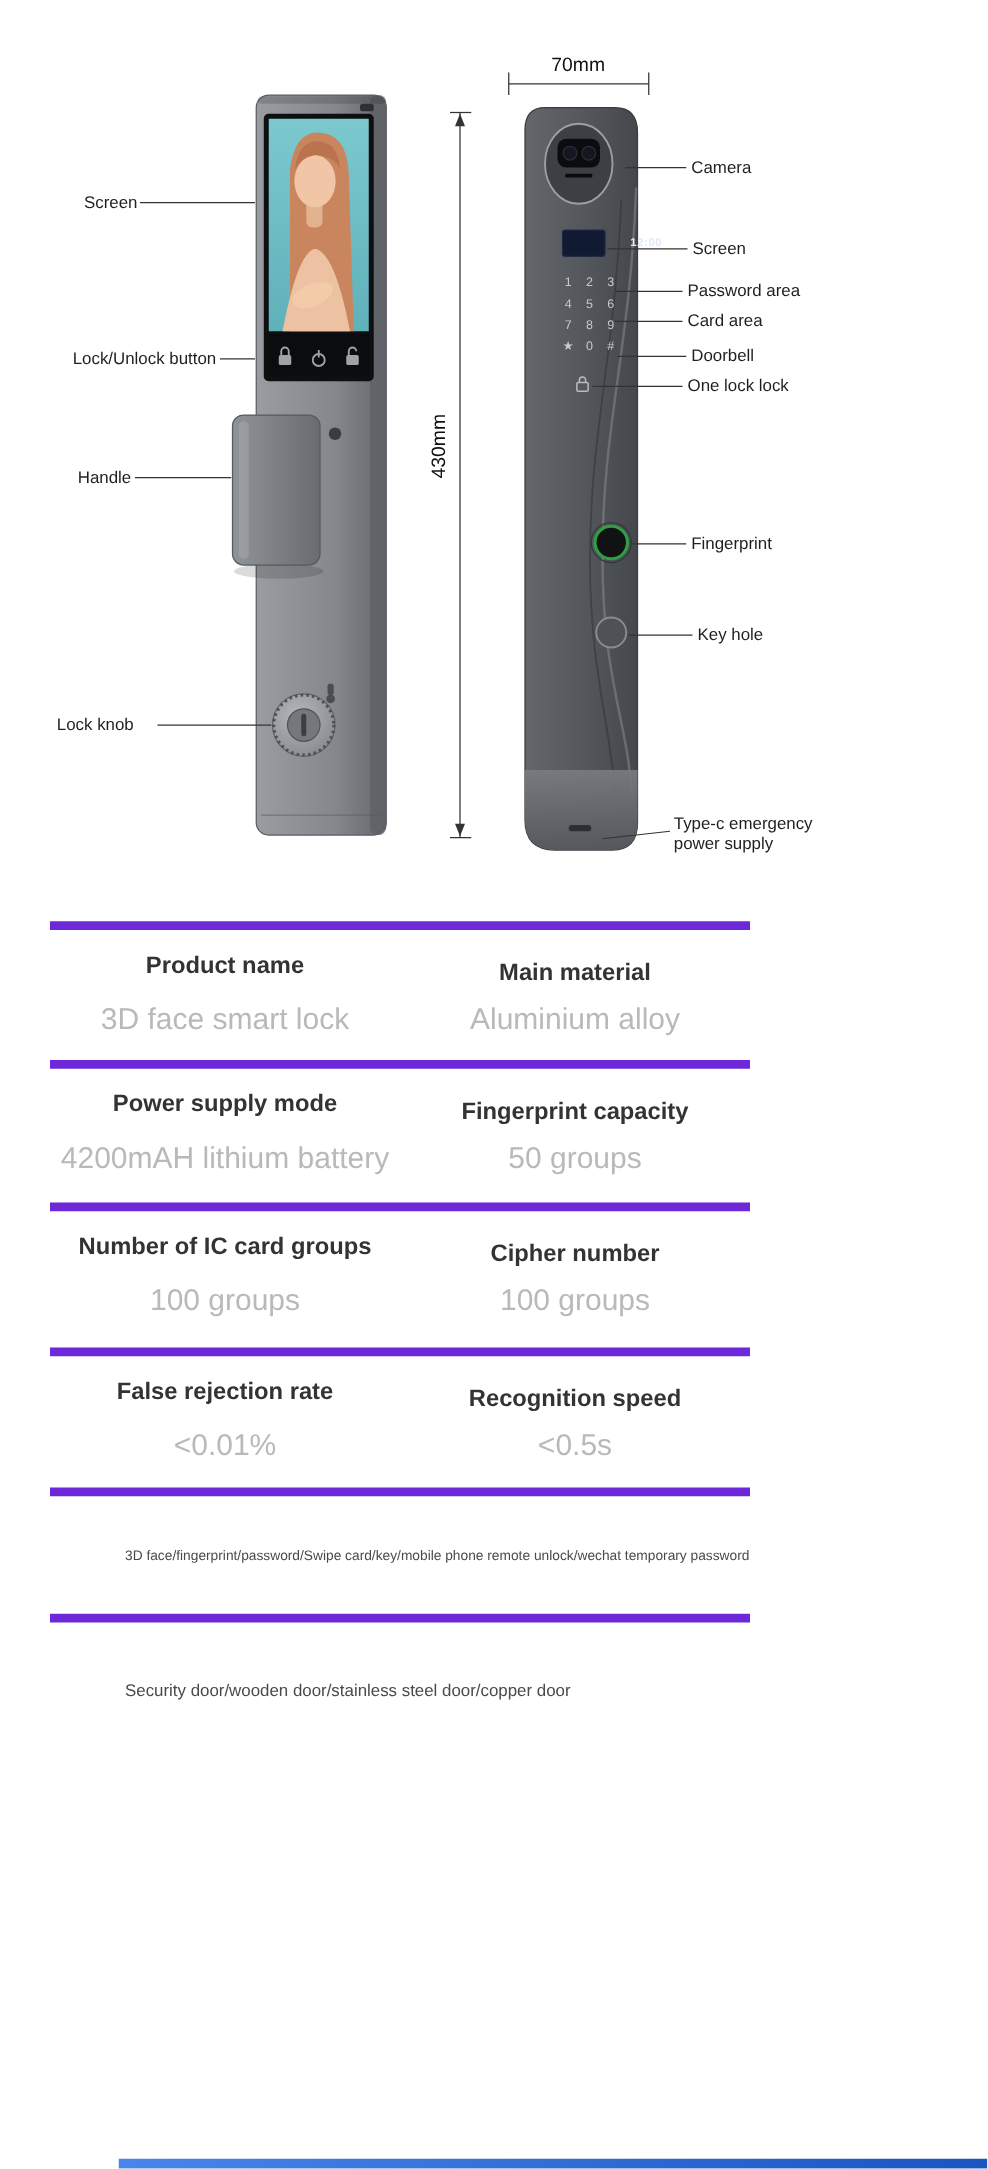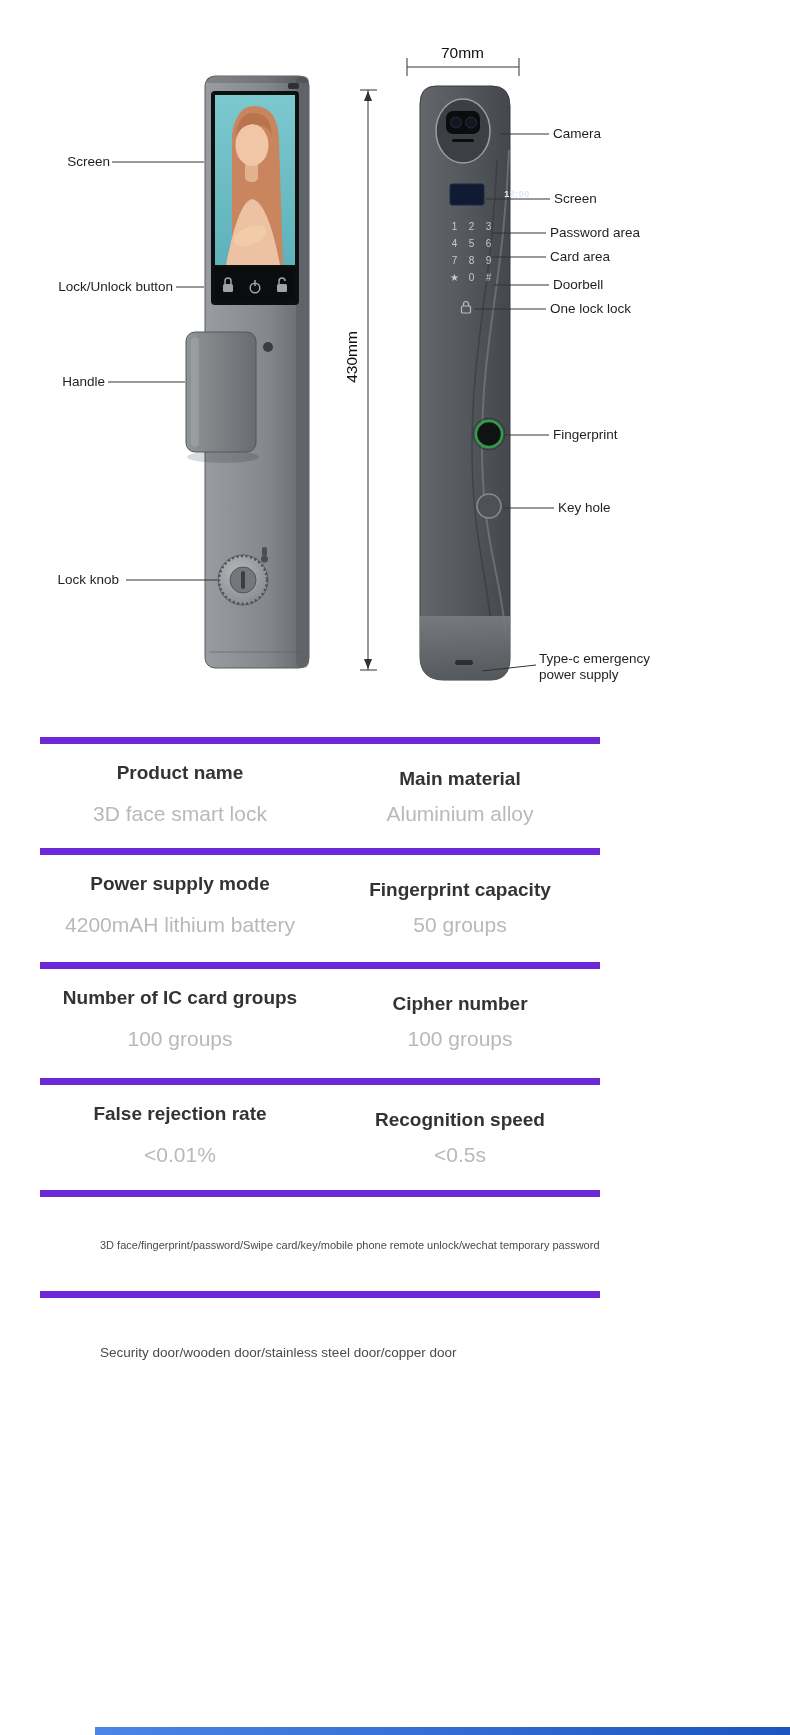--- a/index.html
+++ b/index.html
@@ -25,21 +25,21 @@
     grid-template-columns:repeat(3,17px);grid-auto-rows:17px;}
   .keypad span{font-size:10px;color:#c6cacd;text-align:center;line-height:17px;}
 
   
   .specs{position:absolute;top:737px;left:40px;width:560px;}
   .spec-row{border-top:7px solid #6d28d9;display:flex;box-sizing:border-box;}
   .cell{width:50%;text-align:center;box-sizing:border-box;}
   .cell.left{padding-top:18px;}
   .cell.right{padding-top:24px;}
   .spec-label{font-size:19px;font-weight:600;color:#333333;}
-  .spec-value{font-size:21px;color:#b9b9b9;margin-top:18px;}
+  .spec-value{font-size:24px;color:#b9b9b9;margin-top:18px;}
   .cell.right .spec-value{margin-top:12px;}
 
   .spec-row.single{display:block;padding-left:60px;}
   .spec-row.single .spec-label{text-align:left;}
   .small-value{font-size:11px;color:#4a4a4a;margin-top:20px;white-space:nowrap;}
   .door-label{font-size:19px;font-weight:700;color:#222;}
   .door-value{font-size:13.5px;color:#4a4a4a;margin-top:17px;}
 
   .bottom-bar{position:absolute;left:95px;right:0;bottom:0;height:8px;
     background:linear-gradient(90deg,#4a86e8,#1a55c0);}
@@ -185,21 +185,21 @@
         <line x1="482" y1="671" x2="536" y2="665"></line>
       </g>
     </svg>
 
     <div class="dim dim-width">70mm</div>
     <div class="dim dim-height">430mm</div>
 
     <div class="callout left-col" style="left:20px;top:154px;width:90px;">Screen</div>
     <div class="callout left-col" style="left:20px;top:279px;width:153px;">Lock/Unlock button</div>
     <div class="callout left-col" style="left:20px;top:374px;width:85px;">Handle</div>
-    <div class="callout left-col" style="left:16px;top:572px;width:103px;">Lock knob</div>
+    <div class="callout left-col" style="left:4px;top:572px;width:103px;">Lock knob</div>
 
     <div class="callout right-col" style="left:553px;top:126px;">Camera</div>
     <div class="callout right-col" style="left:554px;top:191px;">Screen</div>
     <div class="callout right-col" style="left:550px;top:225px;">Password area</div>
     <div class="callout right-col" style="left:550px;top:249px;">Card area</div>
     <div class="callout right-col" style="left:553px;top:277px;">Doorbell</div>
     <div class="callout right-col" style="left:550px;top:301px;">One lock lock</div>
     <div class="callout right-col" style="left:553px;top:427px;">Fingerprint</div>
     <div class="callout right-col" style="left:558px;top:500px;">Key hole</div>
     <div class="callout right-col wrap2" style="left:539px;top:651px;">Type-c emergency power supply</div>

